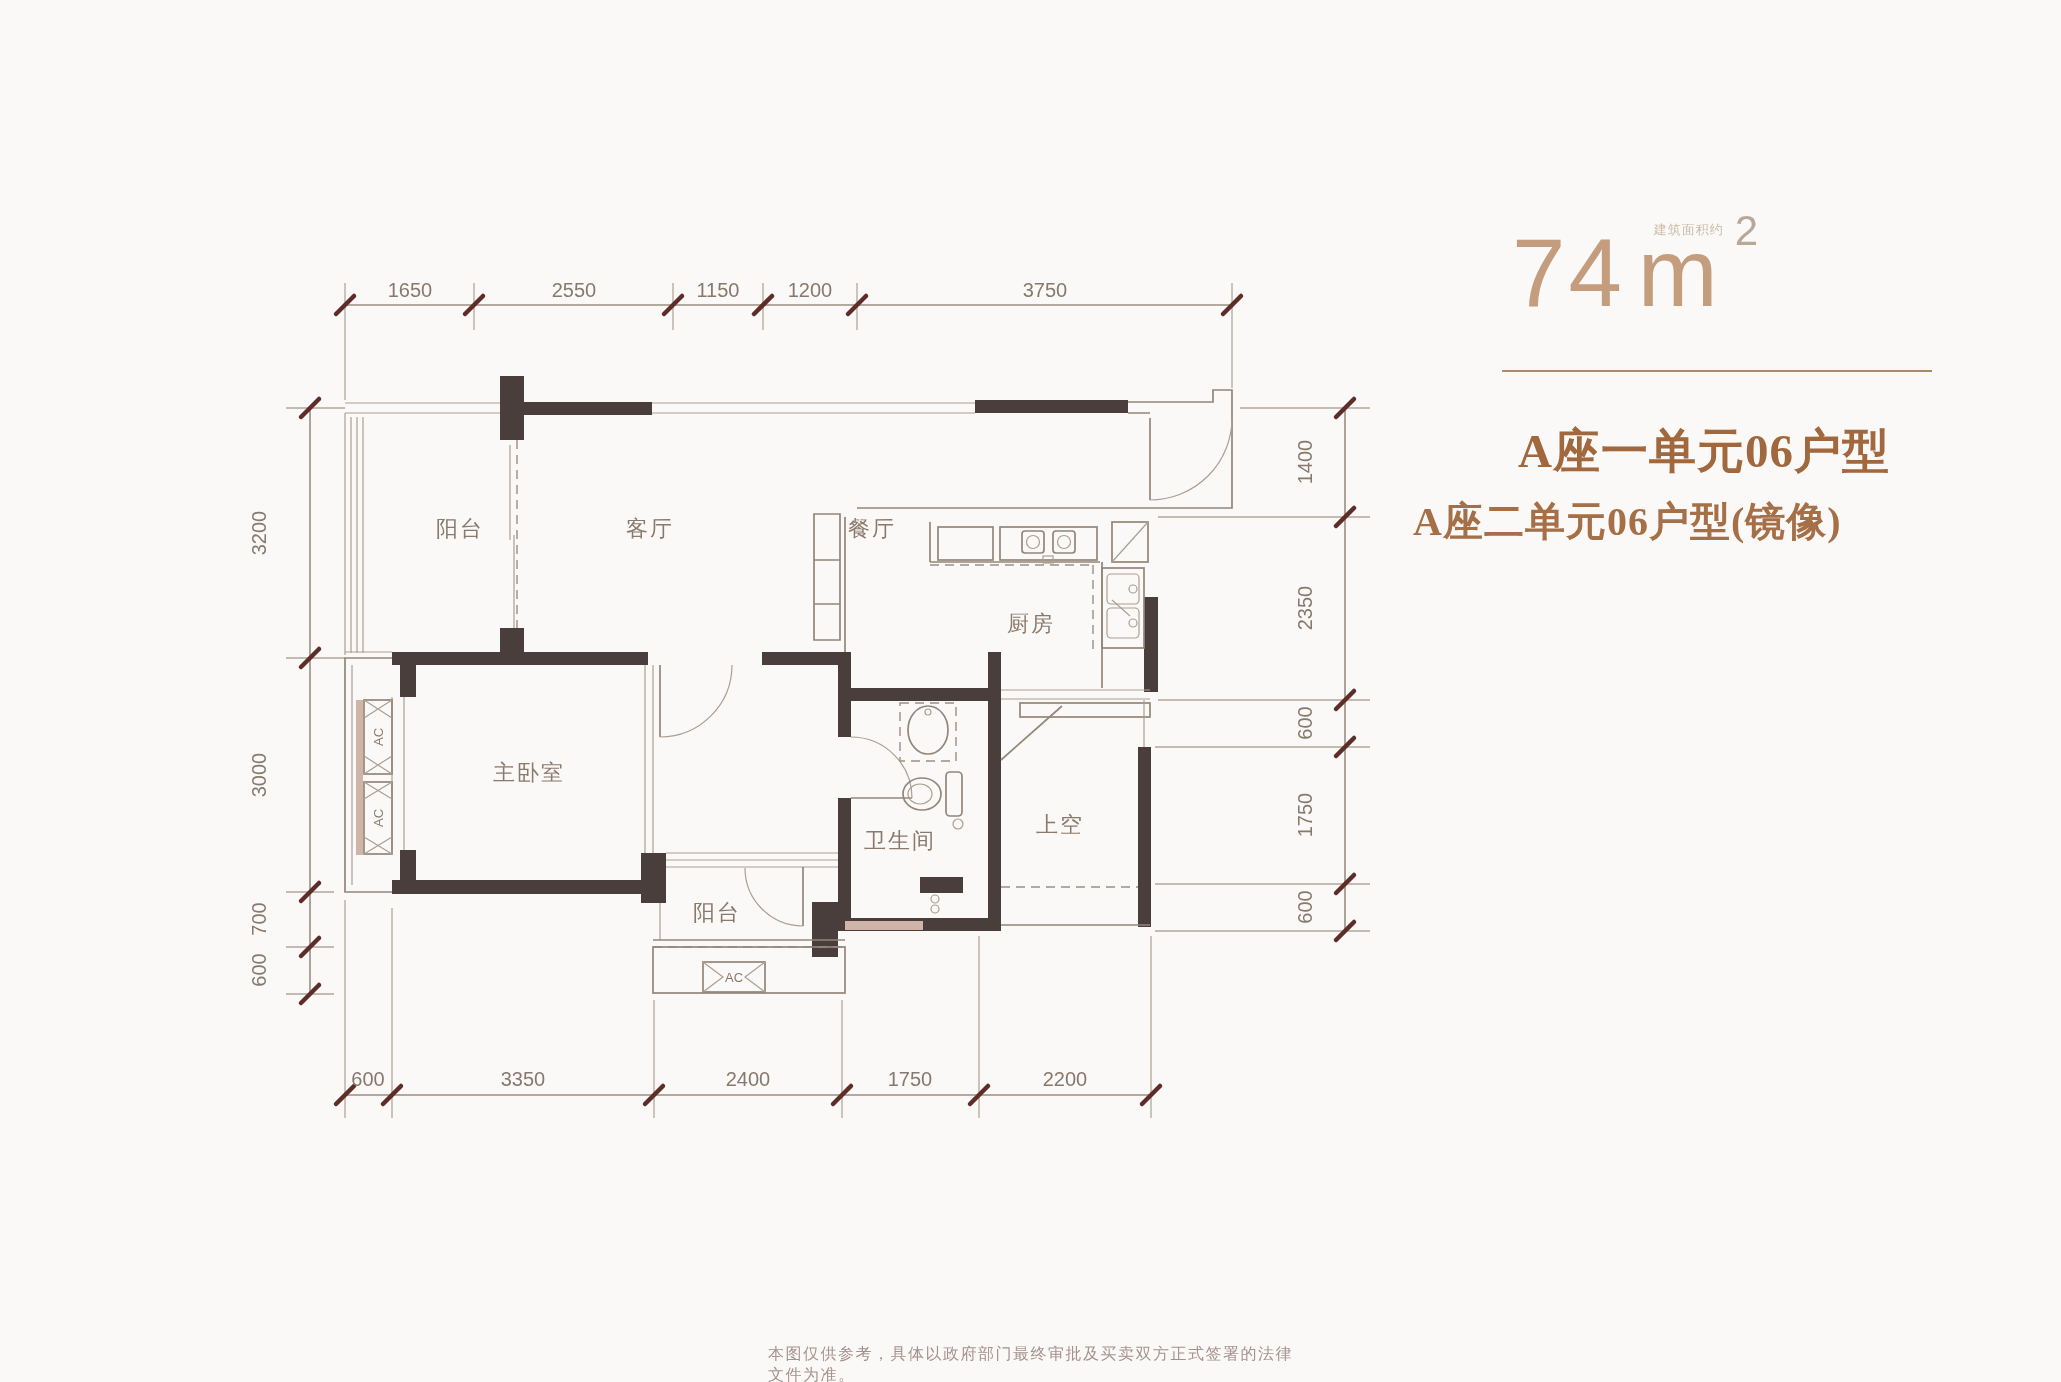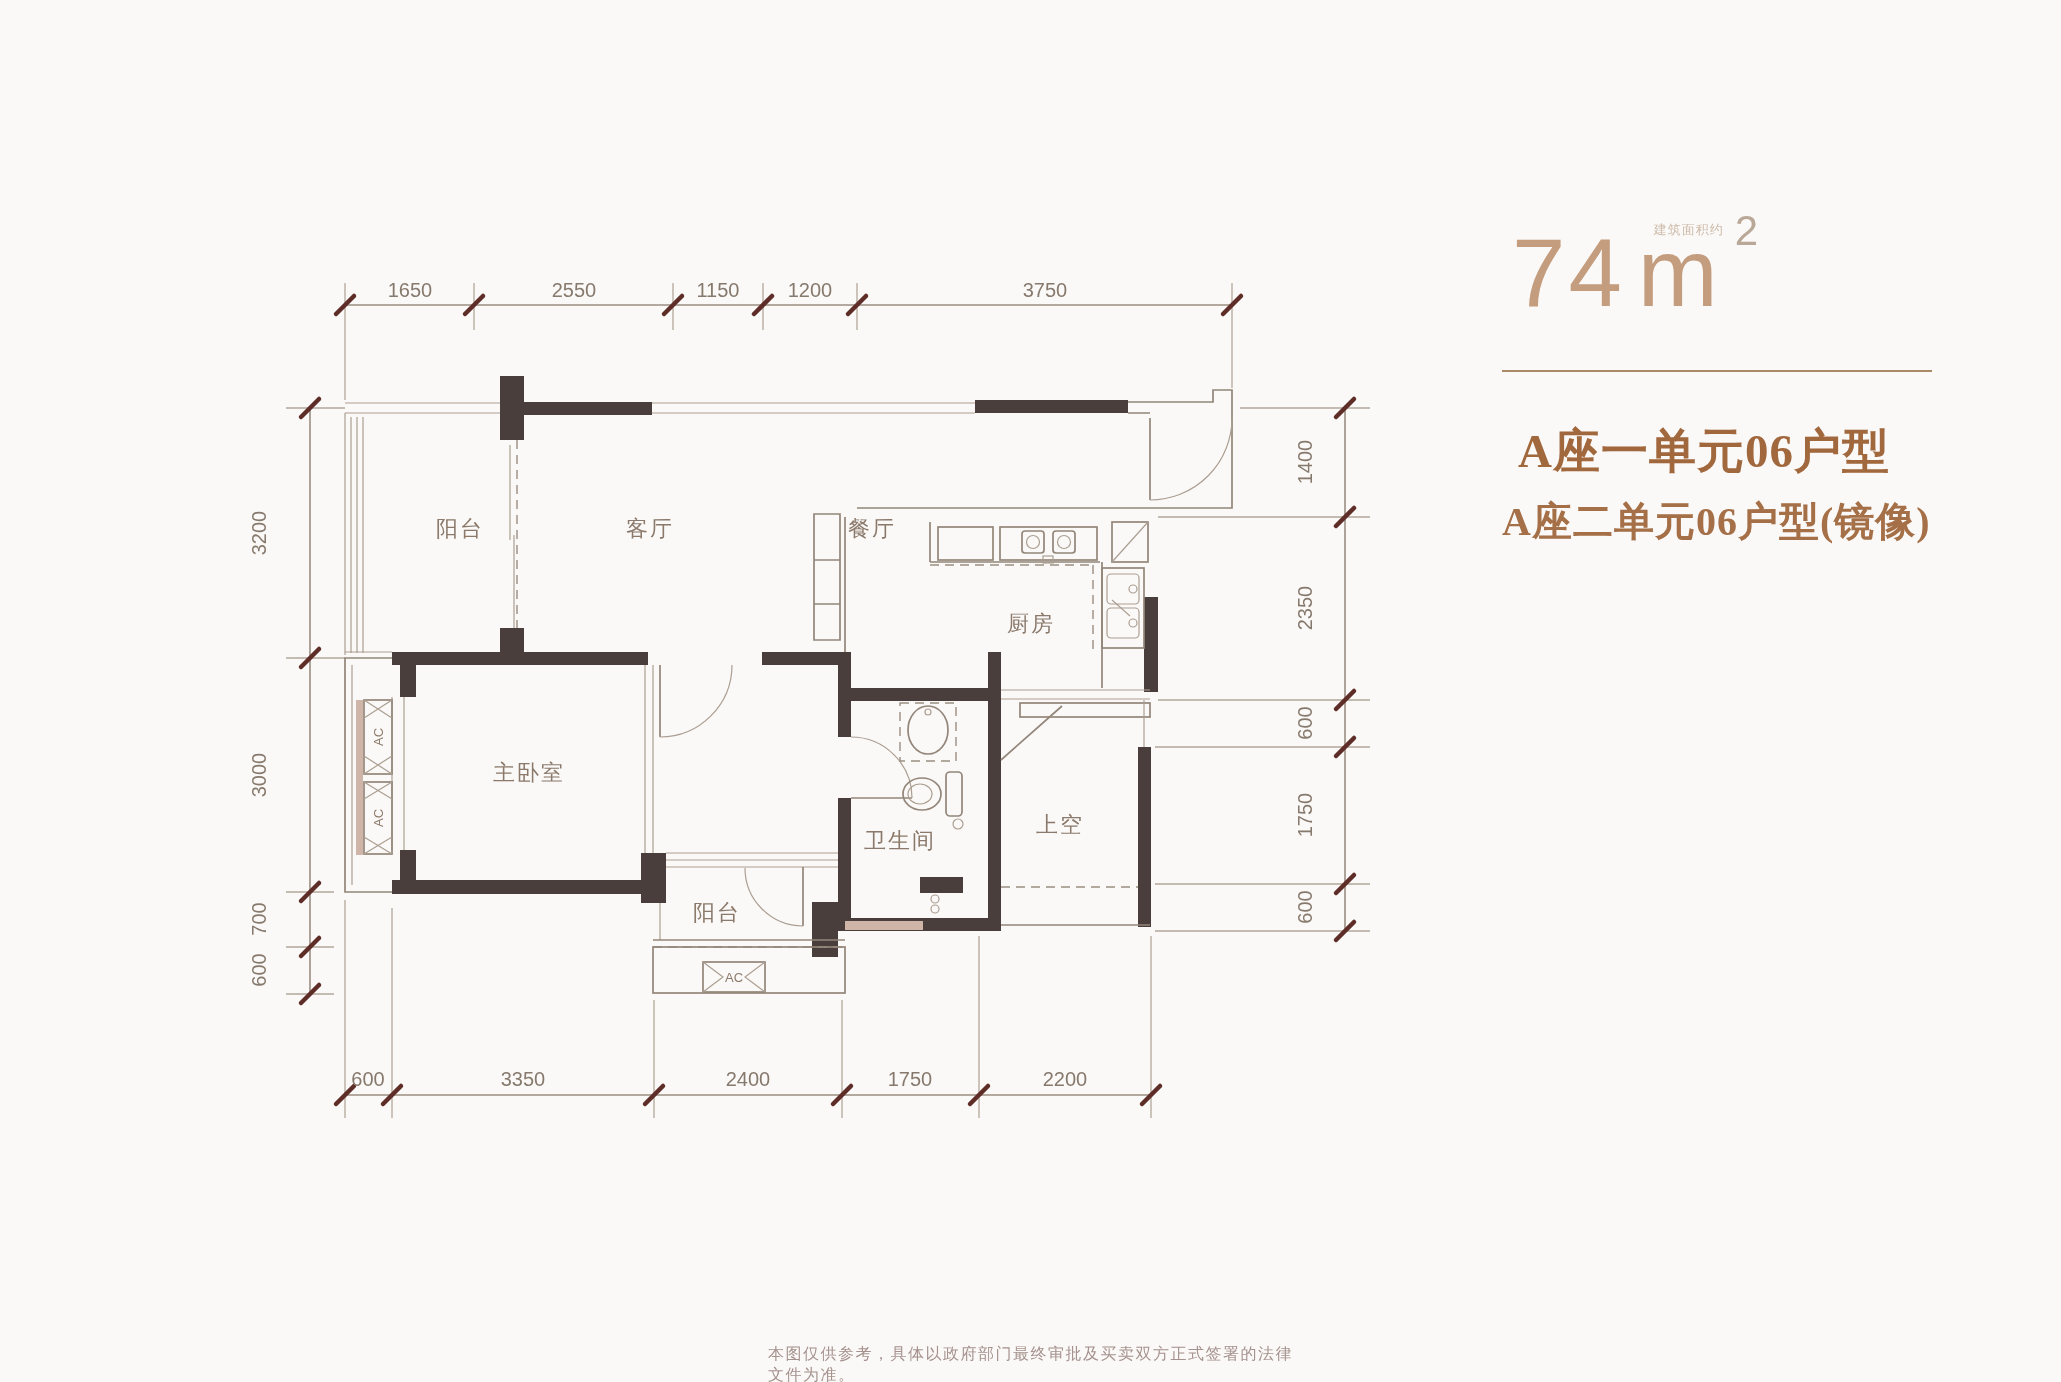--- a/index.html
+++ b/index.html
@@ -21,21 +21,21 @@
   .roomtxt{font:22px "Liberation Sans", sans-serif;fill:#8b7a6c;letter-spacing:2px;}
   .actxt{font:13px "Liberation Sans", sans-serif;fill:#8b7a6c;}
   .area-block{position:absolute;left:1512px;top:234px;display:flex;align-items:flex-end;color:#c49c7e;gap:13px;}
   .area-num{font-size:96px;line-height:0.82;letter-spacing:3px;font-weight:400;}
   .area-unit-col{position:relative;}
   .area-note{position:absolute;top:-13px;left:16px;font-size:13px;letter-spacing:1px;color:#ccbaa9;white-space:nowrap;}
   .area-unit{font-size:96px;line-height:0.82;font-weight:400;display:block;}
   .area-sup{font-size:42px;color:#b9a897;margin-left:4px;transform:translateY(-58px);}
   .title-divider{position:absolute;left:1502px;top:370px;width:430px;height:0;border-top:2px solid #ac8a66;}
   .title-line1{position:absolute;left:1502px;top:420px;font-family:"Liberation Serif", serif;font-weight:bold;font-size:47px;color:#a1673d;letter-spacing:1px;margin-left:16px;}
-  .title-line2{position:absolute;left:1502px;top:494px;font-family:"Liberation Serif", serif;font-weight:bold;font-size:40px;color:#a56f47;letter-spacing:1px;}
+  .title-line2{position:absolute;left:1413px;top:494px;font-family:"Liberation Serif", serif;font-weight:bold;font-size:40px;color:#a56f47;letter-spacing:1px;}
   .disclaimer{position:absolute;left:768px;top:1344px;width:540px;font-size:16px;color:#a5928e;letter-spacing:1.5px;}
 </style>
 </head>
 <body>
 
 
 
 <svg width="2061" height="1382" viewBox="0 0 2061 1382" xmlns="http://www.w3.org/2000/svg">
 
   <g>

